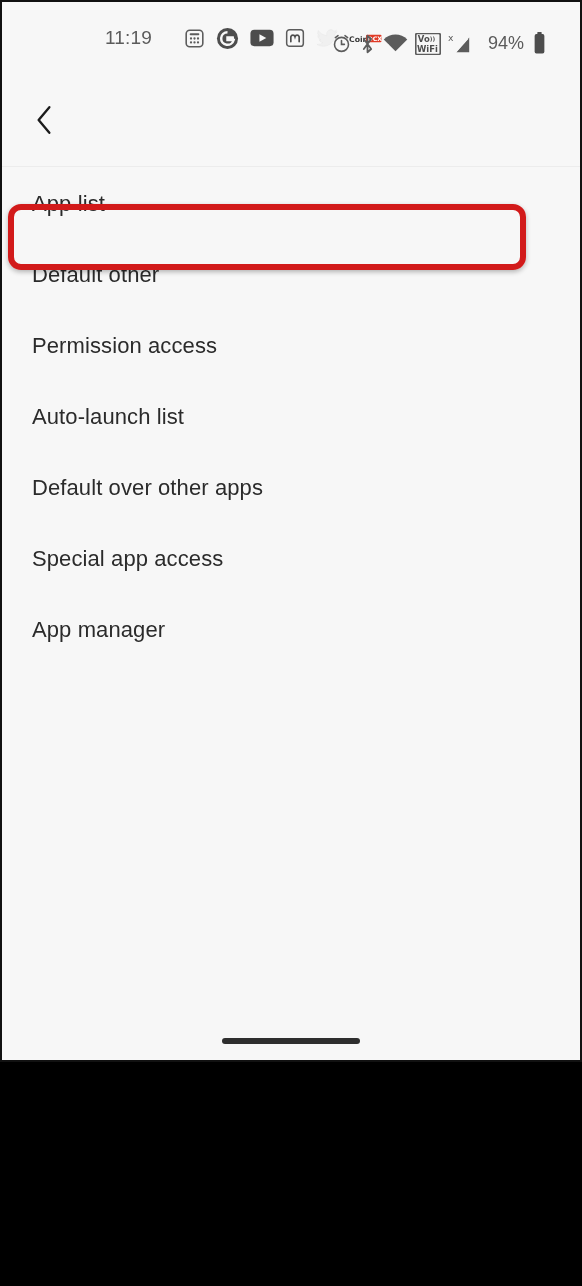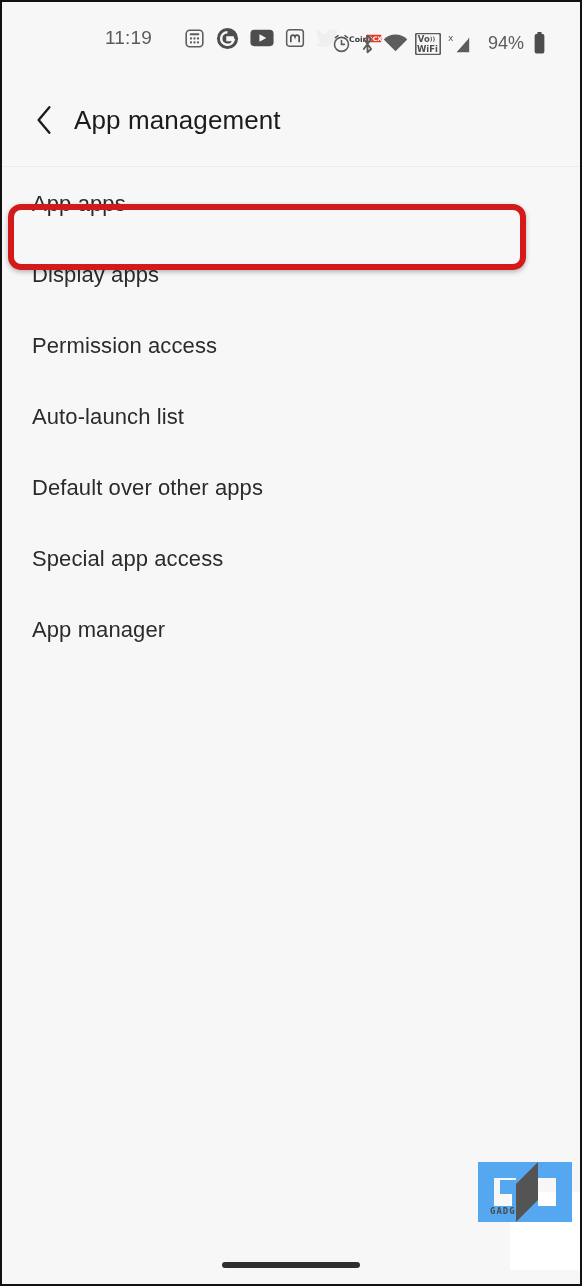--- a/index.html
+++ b/index.html
@@ -6,21 +6,21 @@
     margin: 0;
     padding: 0;
     background: #000;
   }
   body {
     font-family: "Liberation Sans", sans-serif;
   }
   #phone {
     position: relative;
     width: 582px;
-    height: 1286px;
+    height: 1062px;
     background: #f7f7f7;
     overflow: hidden;
     box-sizing: border-box;
     border: 2px solid #111;
   }
 
   
   #status-bar {
     position: absolute;
     left: 0; top: 0;
@@ -288,31 +288,30 @@
 
     </div>
   </div>
 
   <div id="title-bar">
     <div id="back-button">
       <svg width="20" height="30" viewBox="0 0 16 28">
         <path d="M13 2 L3 14 L13 26" fill="none" stroke="#1b1b1b" stroke-width="2.2" stroke-linecap="round" stroke-linejoin="round"></path>
       </svg>
     </div>
-    <div id="page-title">App management</div>
   </div>
 
   <div id="settings-list">
 
     <div class="list-row">
-      <span class="row-label">App apps</span>
-    </div>
-
-    <div class="list-row">
-      <span class="row-label">Display apps</span>
+      <span class="row-label">App list</span>
+    </div>
+
+    <div class="list-row">
+      <span class="row-label">Default other</span>
     </div>
 
     <div class="list-row">
       <span class="row-label">Permission access</span>
     </div>
 
     <div class="list-row">
       <span class="row-label">Auto-launch list</span>
     </div>
 

